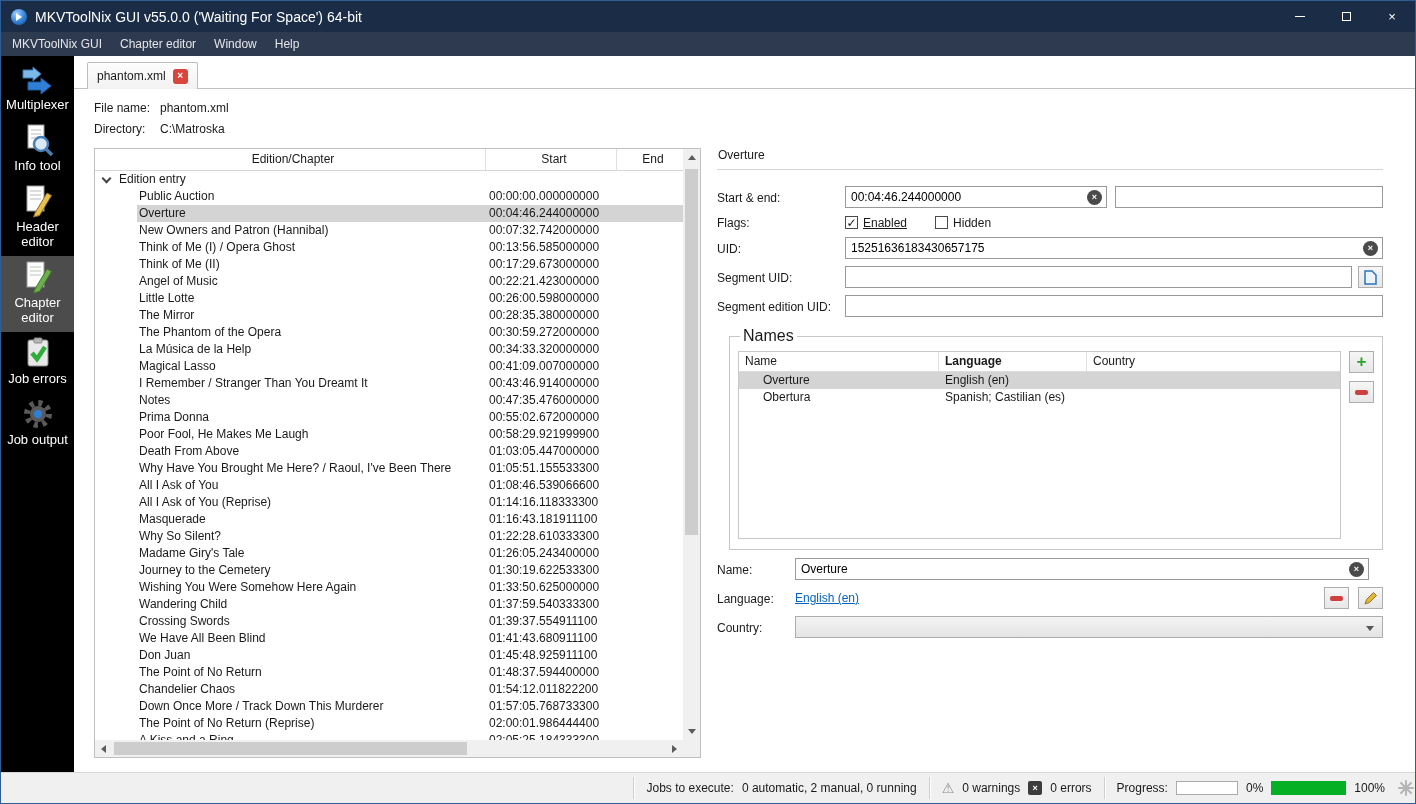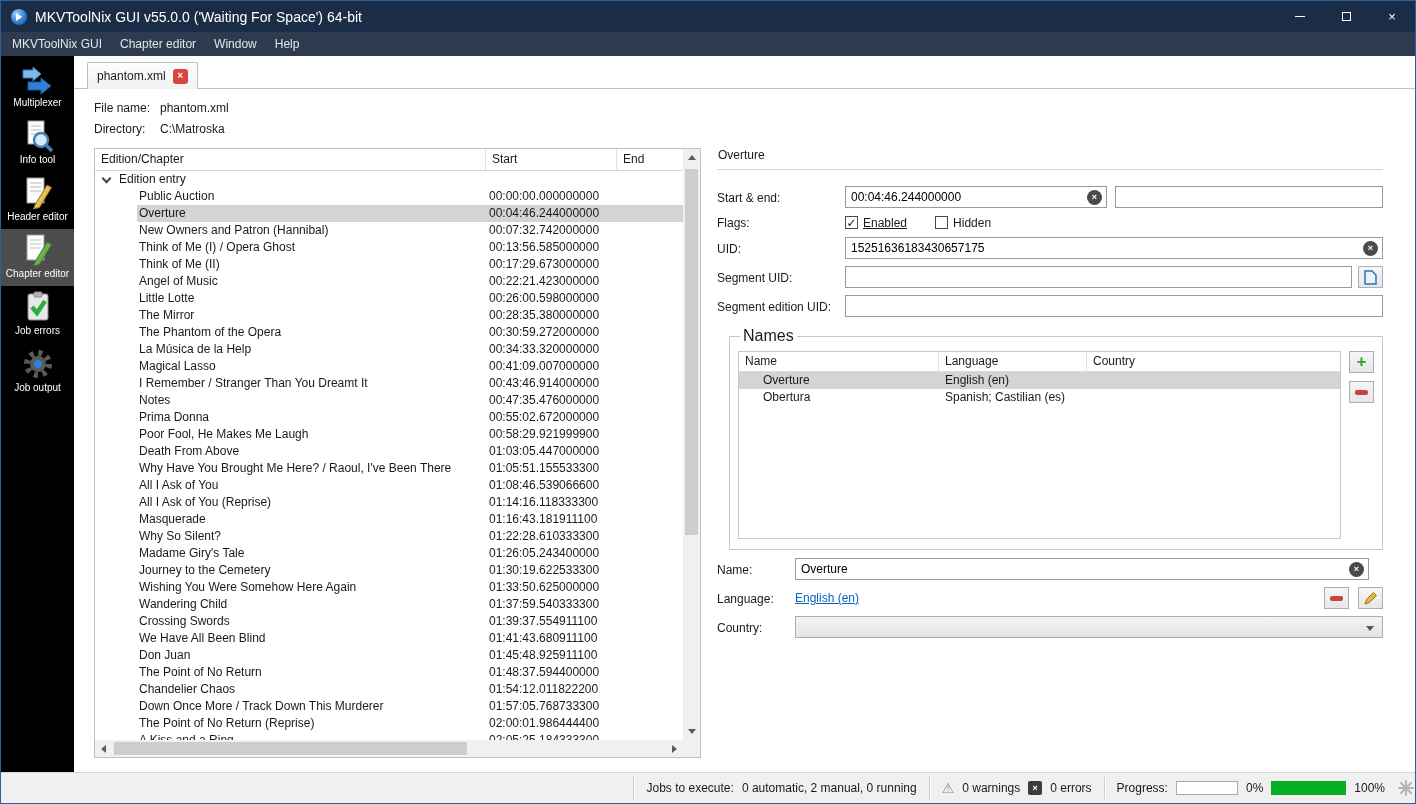--- a/index.html
+++ b/index.html
@@ -19,42 +19,42 @@
   .glyph-max { width:9px; height:9px; border:1px solid #fff; display:block; }
   .glyph-close { font-size:13px; line-height:1; }
 
   
   .menubar { height:24px; background:#2d3a50; color:#e4e6ea; display:flex; align-items:center; padding-left:2px; flex:0 0 auto; }
   .menu-item { padding:20px 9px; }
 
   
   .body-row { flex:1 1 auto; display:flex; min-height:0; }
   .sidebar { width:73px; background:#000; flex:0 0 auto; display:flex; flex-direction:column; padding-top:4px; }
-  .side-item { padding:5px 1px 7px; text-align:center; color:#fff; font-size:10px; }
+  .side-item { padding:5px 1px 7px; text-align:center; color:#fff; font-size:13px; }
   .side-item.selected { background:#4c4c4c; }
   .side-item svg { display:block; margin:0 auto 2px; }
 
   .main { flex:1; background:#fff; position:relative; min-width:0; }
 
   
   .tabbar { height:33px; border-bottom:1px solid #c2c2c2; display:flex; align-items:flex-end; padding-left:13px; }
   .tab { display:flex; align-items:center; gap:7px; height:27px; padding:0 9px; background:linear-gradient(#fdfdfd,#f2f2f2);
          border:1px solid #bdbdbd; border-bottom:none; border-radius:2px 2px 0 0; position:relative; top:1px; }
   .tab-close { width:15px; height:15px; background:#d9453a; border-radius:3px; color:#fff; font-size:10px; font-weight:bold;
                display:flex; align-items:center; justify-content:center; line-height:1; }
 
   
   .fileinfo { padding:8px 0 0 20px; }
   .fi-row { display:flex; height:21px; align-items:center; }
   .fi-label { width:66px; }
 
   
   .tree { position:absolute; left:20px; top:92px; width:607px; height:610px; border:1px solid #c0c0c0; background:#fff; }
   .tree-header { display:flex; height:22px; border-bottom:1px solid #d6d6d6; background:#fff; padding-right:17px; }
-  .th { padding:3px 0 0 6px; border-right:1px solid #e0e0e0; overflow:hidden; white-space:nowrap; }
+  .th { padding:3px 0 0 6px; border-right:1px solid #e0e0e0; overflow:hidden; white-space:nowrap;text-align:center; }
   .th.c1 { width:391px; } .th.c2 { width:131px; } .th.c3 { flex:1; border-right:none; }
   .tree-viewport { position:absolute; left:0; top:22px; right:17px; bottom:17px; overflow:hidden; }
   .tree-row { display:flex; height:17px; line-height:17px; white-space:nowrap; }
   .tree-row .name { width:391px; padding-left:44px; overflow:hidden; }
   .tree-row .start { width:131px; padding-left:3px; }
   .tree-row .end { flex:1; }
   .tree-row.selected { background:linear-gradient(to right, transparent 42px, #d4d4d4 42px); }
   .edition-row { display:flex; height:17px; line-height:17px; align-items:center; }
   .chev { width:7px; height:7px; border-right:2px solid #444; border-bottom:2px solid #444;
           transform:rotate(45deg); margin:-3px 9px 0 8px; }
@@ -95,21 +95,21 @@
   .file-row { display:flex; gap:6px; align-items:center; }
   .file-row .field-wrap { flex:1; }
 
   
   fieldset.names { margin:10px 0 0 12px; border:1px solid #c6c6c6; padding:6px 8px 10px 8px; }
   fieldset.names legend { padding:0 3px; margin-left:2px; font-size:16px; }
   .names-inner { display:flex; gap:8px; }
   .names-table { flex:1; border:1px solid #c8c8c8; height:188px; overflow:hidden; background:#fff; }
   .nt-header { display:flex; height:20px; border-bottom:1px solid #dcdcdc; }
   .nt-h { padding:2px 0 0 6px; border-right:1px solid #e0e0e0; overflow:hidden; }
-  .nt-h.c1 { width:200px; } .nt-h.c2 { width:148px; } .nt-h.c3 { flex:1; border-right:none; }
+  .nt-h.c1 { width:200px; } .nt-h.c2 { width:148px;font-weight:bold; } .nt-h.c3 { flex:1; border-right:none; }
   .nt-row { display:flex; height:17px; line-height:17px; }
   .nt-row.selected { background:#d4d4d4; }
   .nt-row .c1 { width:200px; padding-left:24px; overflow:hidden; }
   .nt-row .c2 { width:148px; padding-left:6px; overflow:hidden; }
   .nt-row .c3 { flex:1; }
   .names-btns { display:flex; flex-direction:column; gap:8px; width:25px; }
   .plus-glyph { color:#28a428; font-size:17px; font-weight:bold; line-height:1; margin-top:-2px; }
   .minus-glyph { width:13px; height:5px; background:#cc4040; border-radius:2px; }
   .link { color:#0563c1; text-decoration:underline; }
   .lang-row { display:flex; align-items:center; }

